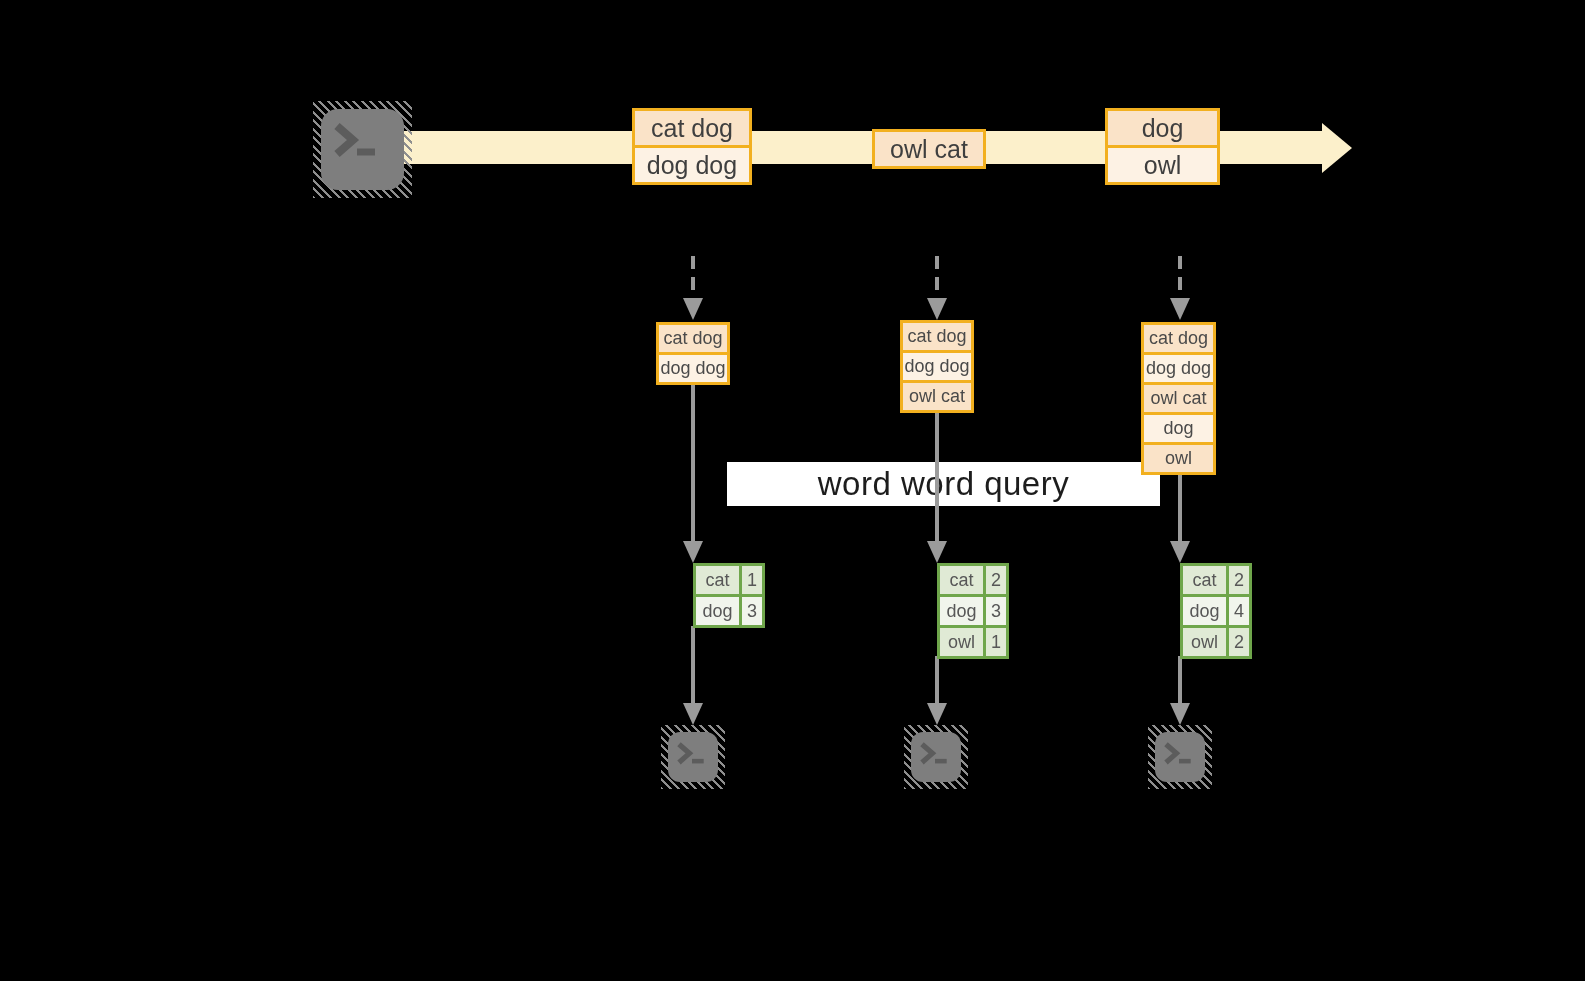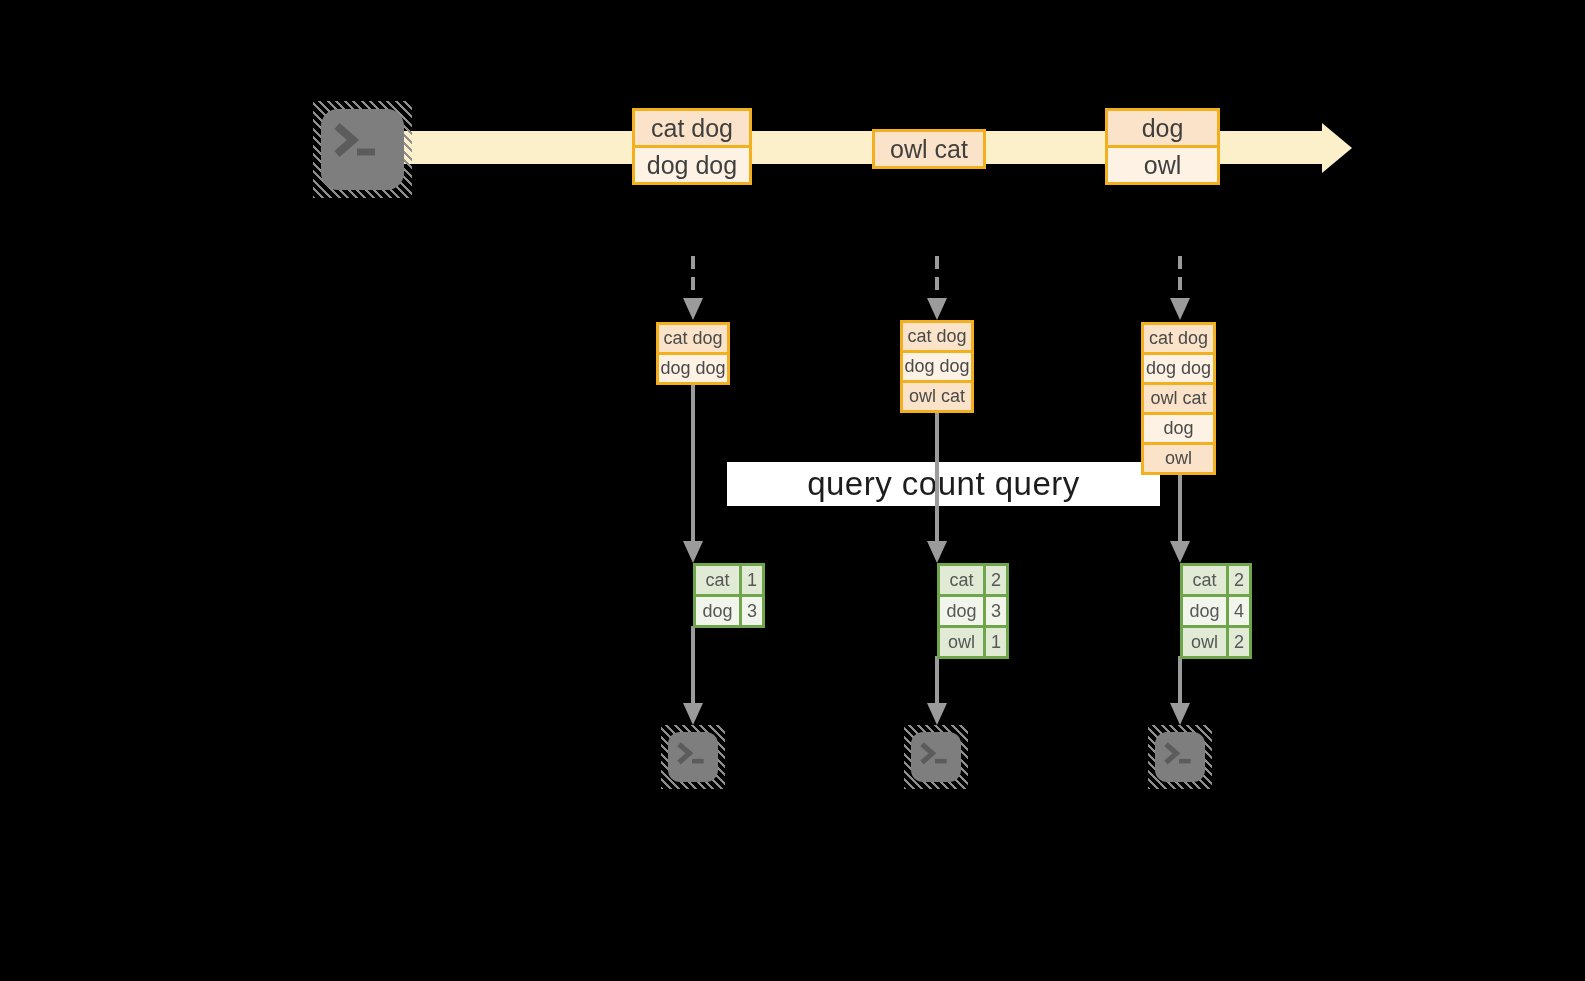--- a/index.html
+++ b/index.html
@@ -129,21 +129,21 @@
   </div>
   <div class="stack stk-2">
     <div class="row fd">cat dog</div>
     <div class="row fl">dog dog</div>
     <div class="row fd">owl cat</div>
     <div class="row fl">dog</div>
     <div class="row fd">owl</div>
   </div>
 
   <div class="query-banner">
-    <span>query count query</span>
+    <span>word word query</span>
   </div>
 
   <svg class="varrow" style="left:649px;top:383px" width="24" height="182">
     <line class="a-line" x1="12" y1="0" x2="12" y2="160"></line>
       <polygon class="a-head" points="2,158 22,158 12,180"></polygon>
   </svg>
   <svg class="varrow" style="left:893px;top:411px" width="24" height="154">
     <line class="a-line" x1="12" y1="0" x2="12" y2="132"></line>
       <polygon class="a-head" points="2,130 22,130 12,152"></polygon>
   </svg>

